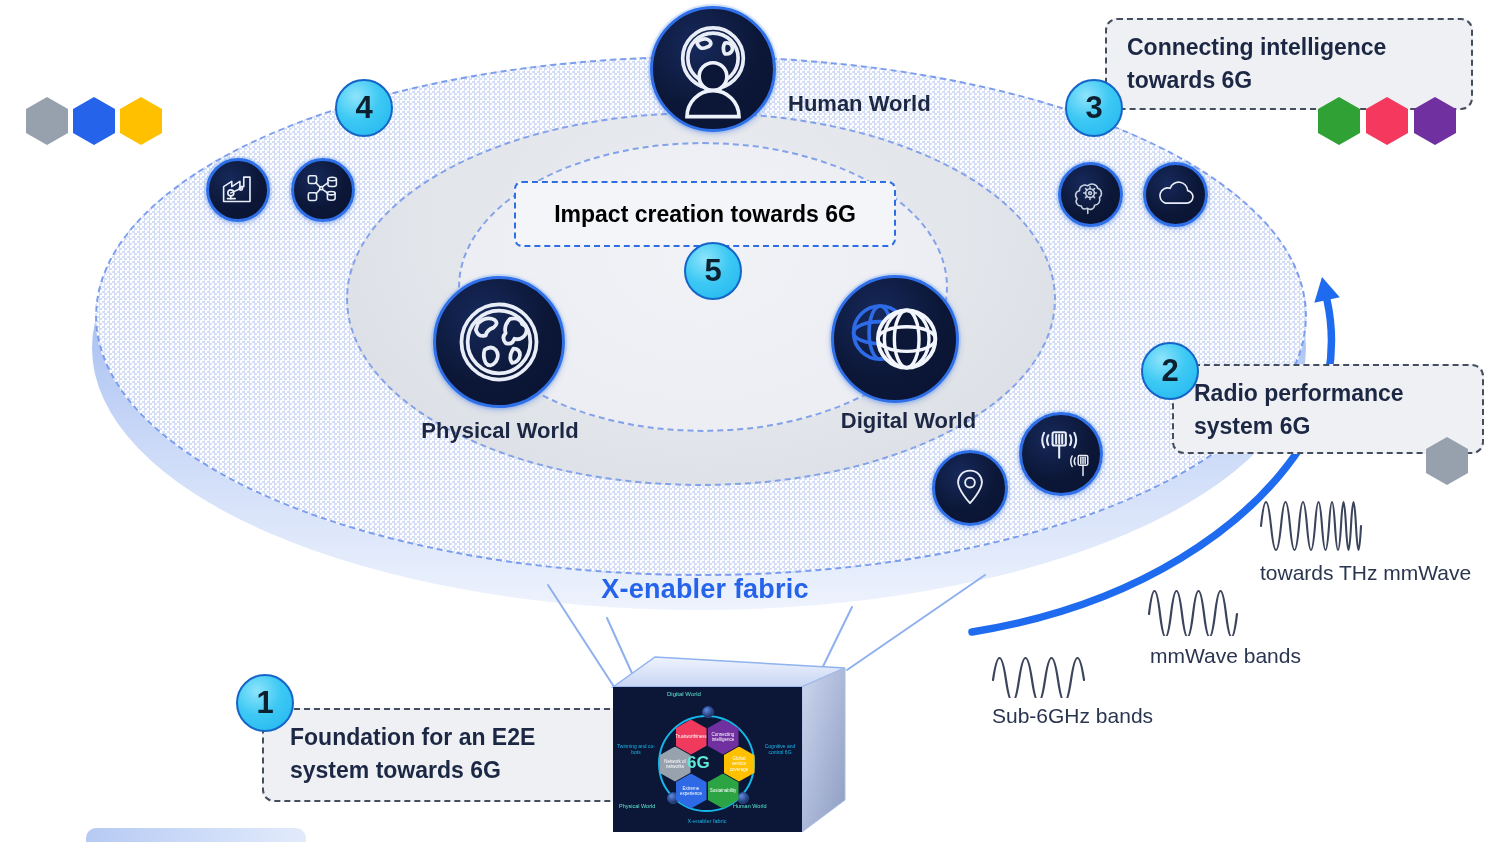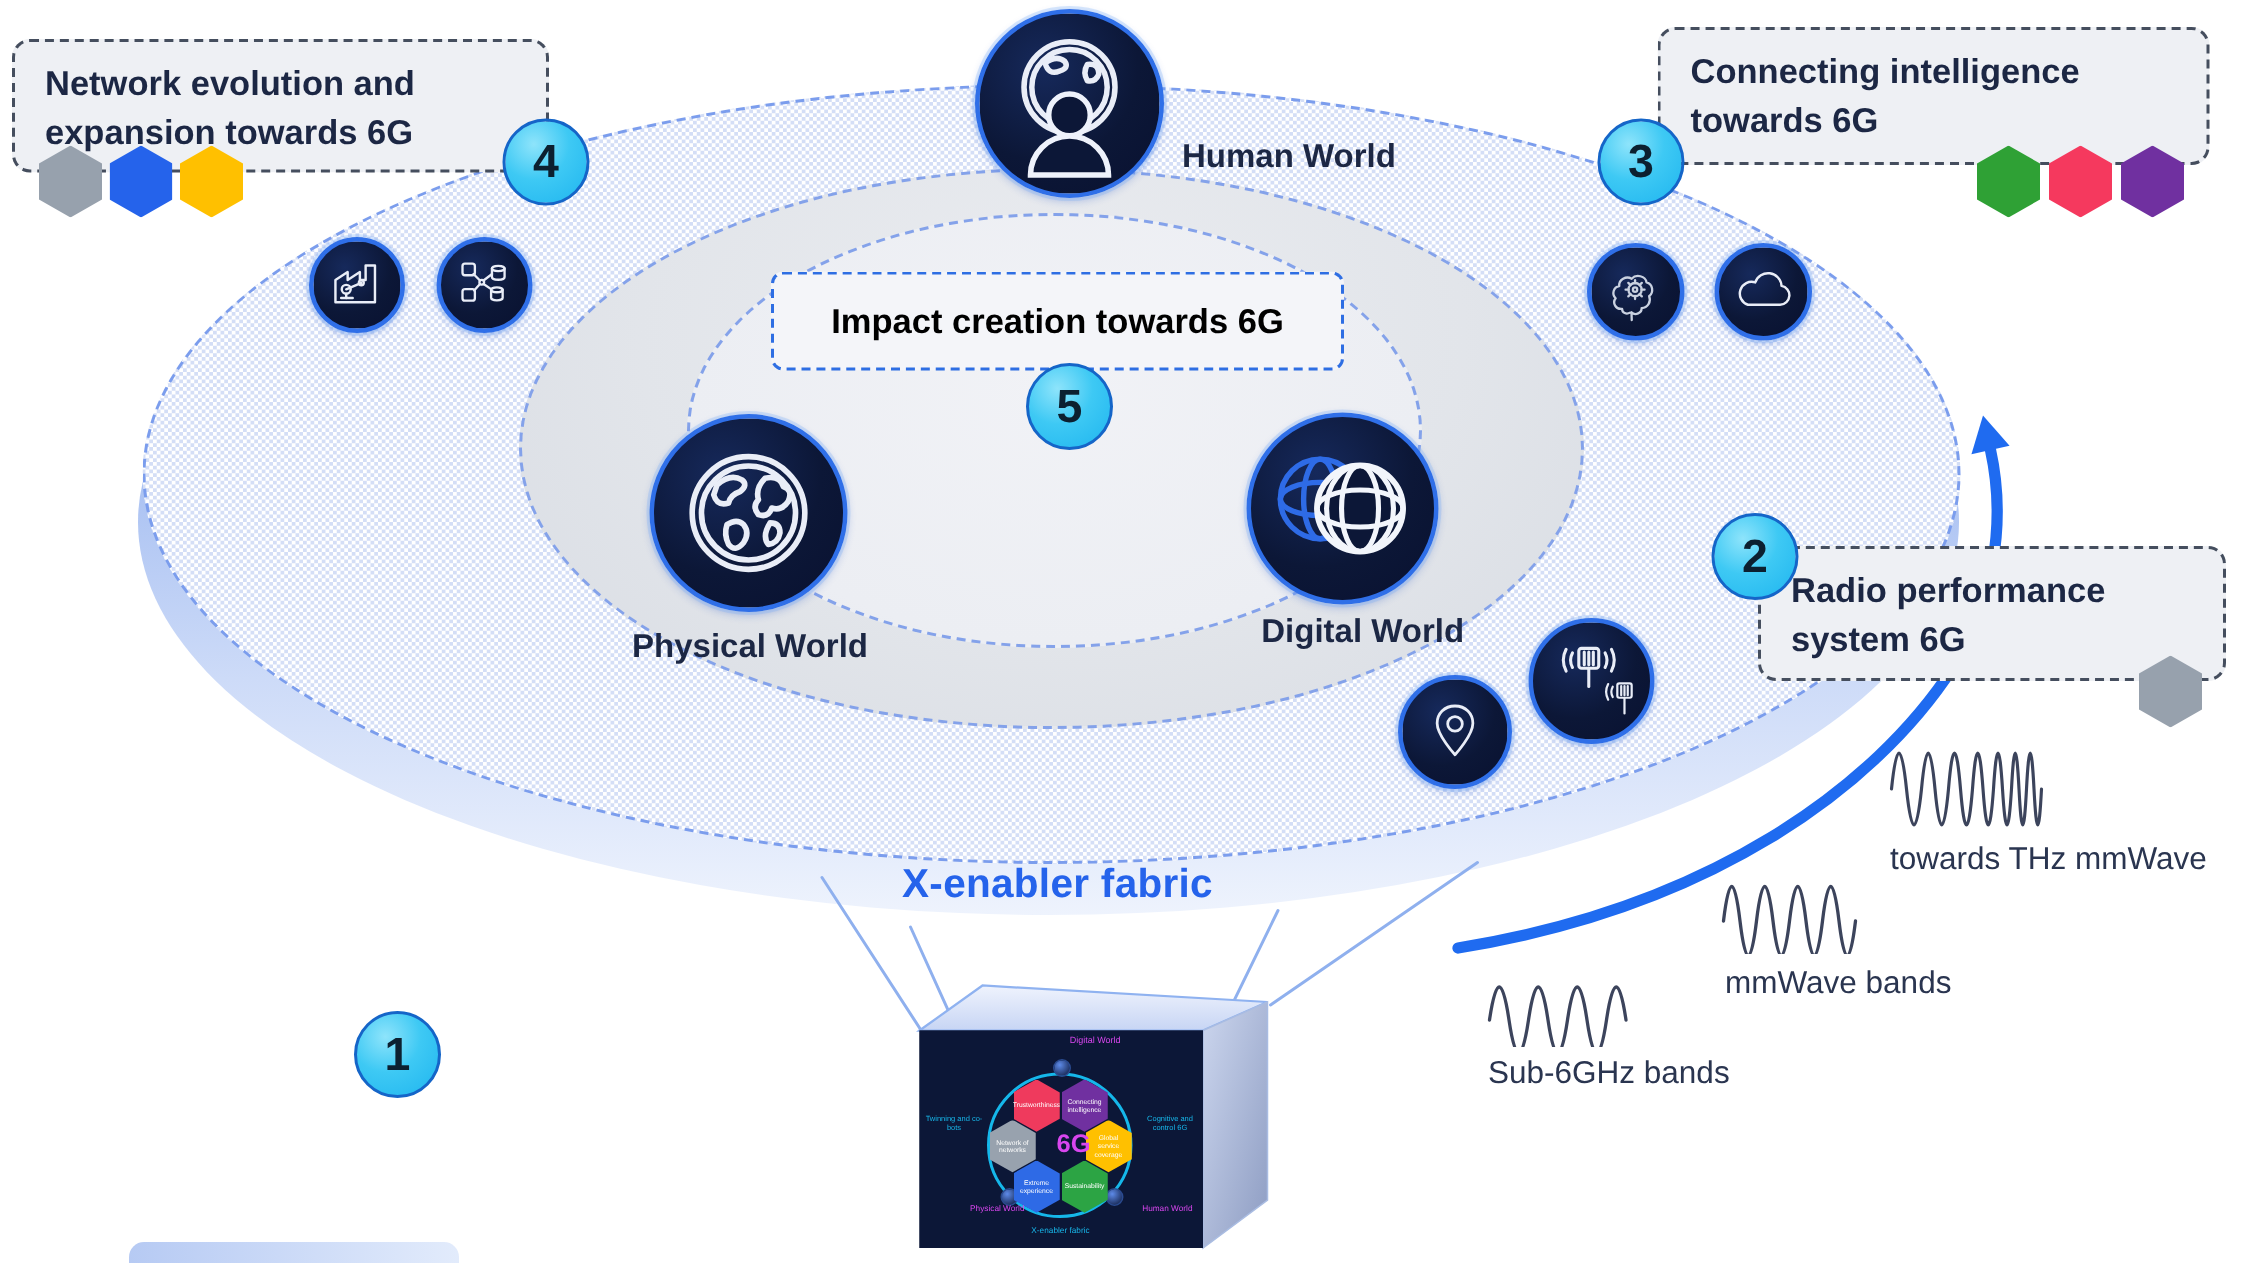--- a/index.html
+++ b/index.html
@@ -41,21 +41,21 @@
   .hx{width:42px;height:48px;clip-path:polygon(50% 0,100% 25%,100% 75%,50% 100%,0 75%,0 25%);z-index:11;}
   
   .icon-circle{border-radius:50%;box-sizing:border-box;
         background:radial-gradient(circle at 36% 30%,#16295b 0%,#0c1737 55%,#091130 100%);
         border:3px solid #2f6fe8;box-shadow:0 0 0 2px rgba(130,180,250,.30),0 2px 6px rgba(30,80,200,.30);
         display:flex;align-items:center;justify-content:center;z-index:7;}
   .icon-circle svg{display:block;}
   .ic-stroke{stroke:#e9edf7;fill:none;stroke-width:1.7;stroke-linecap:round;stroke-linejoin:round;}
   
   .cube-face{left:613px;top:687px;width:189px;height:145px;background:#0c1737;z-index:13;overflow:hidden;}
-  .mini{position:absolute;color:#d946ef;text-align:right;}
+  .mini{position:absolute;color:#5eead4;text-align:left;}
   .mini-note{position:absolute;color:#17b7ea;text-align:center;line-height:1.25;}
   .mini-hex{position:absolute;width:31px;height:35px;
             clip-path:polygon(50% 0,100% 25%,100% 75%,50% 100%,0 75%,0 25%);
             display:flex;align-items:center;justify-content:center;text-align:center;
             color:#fff;font-size:4.5px;line-height:1.15;padding:0 3px;box-sizing:border-box;}
   .mini-globe{position:absolute;width:10px;height:10px;border-radius:50%;
             background:radial-gradient(circle at 35% 30%,#5d8ae8,#0b1638);border:1px solid #2a4a8f;}
   .mini-ring{position:absolute;left:45px;top:28px;width:97px;height:97px;border:2px solid #15b7ea;
             border-radius:50%;box-sizing:border-box;}
 </style>
@@ -272,37 +272,37 @@
         </g>
       </g>
     </svg>
   </div>
 
   <div class="abs impact-box">
     <div class="impact-text">Impact creation towards 6G</div>
   </div>
   <div class="abs badge" style="left:684px;top:242px;z-index:8;">5</div>
 
-  <div class="abs callout" style="left:8px;top:26px;width:358px;height:89px;">
-    <div class="callout-text" style="max-width:330px;">Network evolution and expansion towards 6G</div>
-  </div>
   <div class="abs badge" style="left:335px;top:79px;">4</div>
   <div class="abs hx" style="left: 26px; top: 97px; background-color: rgb(151, 161, 173);"></div>
   <div class="abs hx" style="left: 73px; top: 97px; background-color: rgb(37, 99, 235);"></div>
   <div class="abs hx" style="left: 120px; top: 97px; background-color: rgb(255, 192, 0);"></div>
 
   <div class="abs callout" style="left:1105px;top:18px;width:368px;height:92px;">
     <div class="callout-text" style="max-width:330px;">Connecting intelligence towards 6G</div>
   </div>
   <div class="abs badge" style="left:1065px;top:79px;">3</div>
   <div class="abs hx" style="left: 1318px; top: 97px; background-color: rgb(47, 161, 53);"></div>
   <div class="abs hx" style="left: 1366px; top: 97px; background-color: rgb(245, 57, 94);"></div>
   <div class="abs hx" style="left: 1414px; top: 97px; background-color: rgb(112, 48, 160);"></div>
 
   <div class="abs callout" style="left:1172px;top:364px;width:312px;height:90px;">
     <div class="callout-text" style="max-width:270px;">Radio performance system 6G</div>
   </div>
   <div class="abs badge" style="left:1141px;top:342px;">2</div>
   <div class="abs hx" style="left: 1426px; top: 437px; background-color: rgb(151, 161, 173);"></div>
 
+  <div class="abs callout" style="left:262px;top:708px;width:360px;height:94px;padding-left:26px;z-index:10;">
+    <div class="callout-text" style="max-width:300px;">Foundation for an E2E system towards 6G</div>
+  </div>
   <div class="abs badge" style="left:236px;top:674px;">1</div>
 
 </div>
 
 </body></html>

